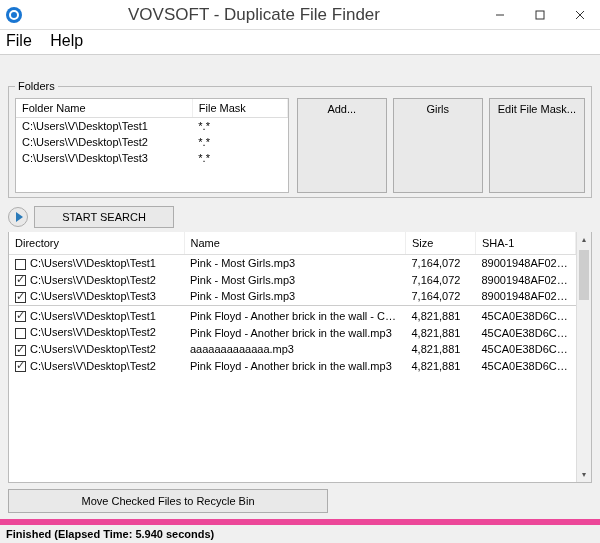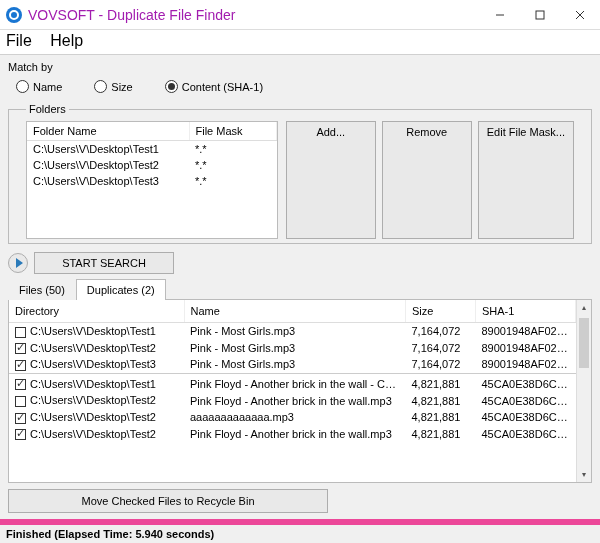--- a/index.html
+++ b/index.html
@@ -1,35 +1,35 @@
 <!DOCTYPE html>
 <html><head>
 <meta charset="utf-8">
 <style>
 * { box-sizing: border-box; margin: 0; padding: 0; }
 body { font-family: "Segoe UI", Tahoma, sans-serif; font-size: 11px; background: #f0f0f0; width: 600px; height: 543px; overflow: hidden; display: flex; flex-direction: column; }
 .titlebar { background: #fff; height: 30px; display: flex; align-items: center; padding-left: 6px; border-bottom: 1px solid #ddd; }
 .titlebar .logo { width: 16px; height: 16px; background: #1976d2; border-radius: 50%; margin-right: 6px; position: relative; }
 .titlebar .logo::after { content: ""; position: absolute; inset: 3px; border: 2px solid #fff; border-radius: 50%; }
-.titlebar .title { flex: 1; font-size: 14px; color: #a21caf; }
+.titlebar .title { flex: 1; font-size: 17px; color: #404040; text-align: center; }
 .titlebar .winbtns { display: flex; height: 100%; }
 .winbtn { width: 40px; display: flex; align-items: center; justify-content: center; color: #333; font-size: 10px; }
 .winbtn.close { background: #fff; }
 .menubar { background: #fff; padding: 2px 6px 4px; font-size: 16px; border-bottom: 1px solid #d0d0d0; }
 .menubar span { margin-right: 14px; }
 .content { padding: 6px 8px 0; flex: 1; display: flex; flex-direction: column; overflow: hidden; }
 .matchby .lbl { font-size: 11px; margin-bottom: 3px; }
 .radiorow { display: flex; align-items: center; gap: 32px; padding: 4px 8px; }
 .radiorow label { display: flex; align-items: center; gap: 4px; font-size: 11px; }
 .radio { width: 13px; height: 13px; border: 1px solid #333; border-radius: 50%; display: inline-flex; align-items: center; justify-content: center; background: #fff; }
 .radio.sel::after { content: ""; width: 7px; height: 7px; background: #333; border-radius: 50%; }
-fieldset.folders { border: 1px solid #bbb; margin-top: 6px; padding: 6px 17px 4px; }
+fieldset.folders { border: 1px solid #bbb; margin-top: 19px; padding: 6px 6px 4px; }
 fieldset.folders legend { font-size: 11px; padding: 0 3px; }
 .foldergrid { display: flex; gap: 8px; }
-.foldertbl { flex: 1; background: #fff; border: 1px solid #bbb; height: 118px; }
+.foldertbl { flex: 1; background: #fff; border: 1px solid #bbb; height: 95px; }
 .foldertbl table { width: 100%; border-collapse: collapse; font-size: 11px; }
 .foldertbl th { text-align: left; padding: 3px 6px; font-weight: normal; border-bottom: 1px solid #ddd; border-right: 1px solid #eee; background: #fff; }
 .foldertbl td { padding: 2px 6px; }
 .sidebtns { display: flex; gap: 6px; }
 .btn { background: #e9e9e9; border: 1px solid #adadad; padding: 4px 8px; font-size: 11px; text-align: center; cursor: default; min-width: 90px; }
 .searchrow { display: flex; align-items: center; gap: 6px; margin: 8px 0 4px; }
 .playbtn { width: 20px; height: 20px; background: #e9e9e9; border: 1px solid #adadad; border-radius: 50%; display: flex; align-items: center; justify-content: center; }
 .playbtn::after { content: ""; border-left: 7px solid #2a7ab9; border-top: 5px solid transparent; border-bottom: 5px solid transparent; margin-left: 2px; }
 .startbtn { width: 140px; }
 .tabs { display: flex; border-bottom: 1px solid #bbb; }
@@ -76,37 +76,20 @@
   </div>
 </div>
 
 <div class="menubar">
   <span>File</span>
   <span>Help</span>
 </div>
 
 <div class="content">
 
-  <div class="matchby">
-    <div class="lbl">Match by</div>
-    <div class="radiorow">
-      <label>
-          <span class="radio"></span>
-          <span>Name</span>
-        </label>
-      <label>
-          <span class="radio"></span>
-          <span>Size</span>
-        </label>
-      <label>
-          <span class="radio sel"></span>
-          <span>Content (SHA-1)</span>
-        </label>
-    </div>
-  </div>
 
   <fieldset class="folders">
     <legend>Folders</legend>
     <div class="foldergrid">
       <div class="foldertbl">
         <table>
           <thead>
               <tr>
             <th style="width:65%">Folder Name</th>
             <th>File Mask</th>
@@ -123,35 +106,31 @@
               </tr>
               <tr>
                 <td>C:\Users\V\Desktop\Test3</td>
                 <td>*.*</td>
               </tr>
             </tbody>
         </table>
       </div>
       <div class="sidebtns">
         <div class="btn">Add...</div>
-        <div class="btn">Remove</div>
+        <div class="btn">Girls</div>
         <div class="btn">Edit File Mask...</div>
       </div>
     </div>
   </fieldset>
 
   <div class="searchrow">
     <div class="playbtn"></div>
     <div class="btn startbtn">START SEARCH</div>
   </div>
 
-  <div class="tabs">
-    <div class="tab">Files (50)</div>
-    <div class="tab active">Duplicates (2)</div>
-  </div>
 
   <div class="resultpane">
     <div class="resulttbl">
       <table>
         <colgroup>
             <col style="width:175px">
             <col>
             <col style="width:70px">
             <col style="width:100px">
           </colgroup>

